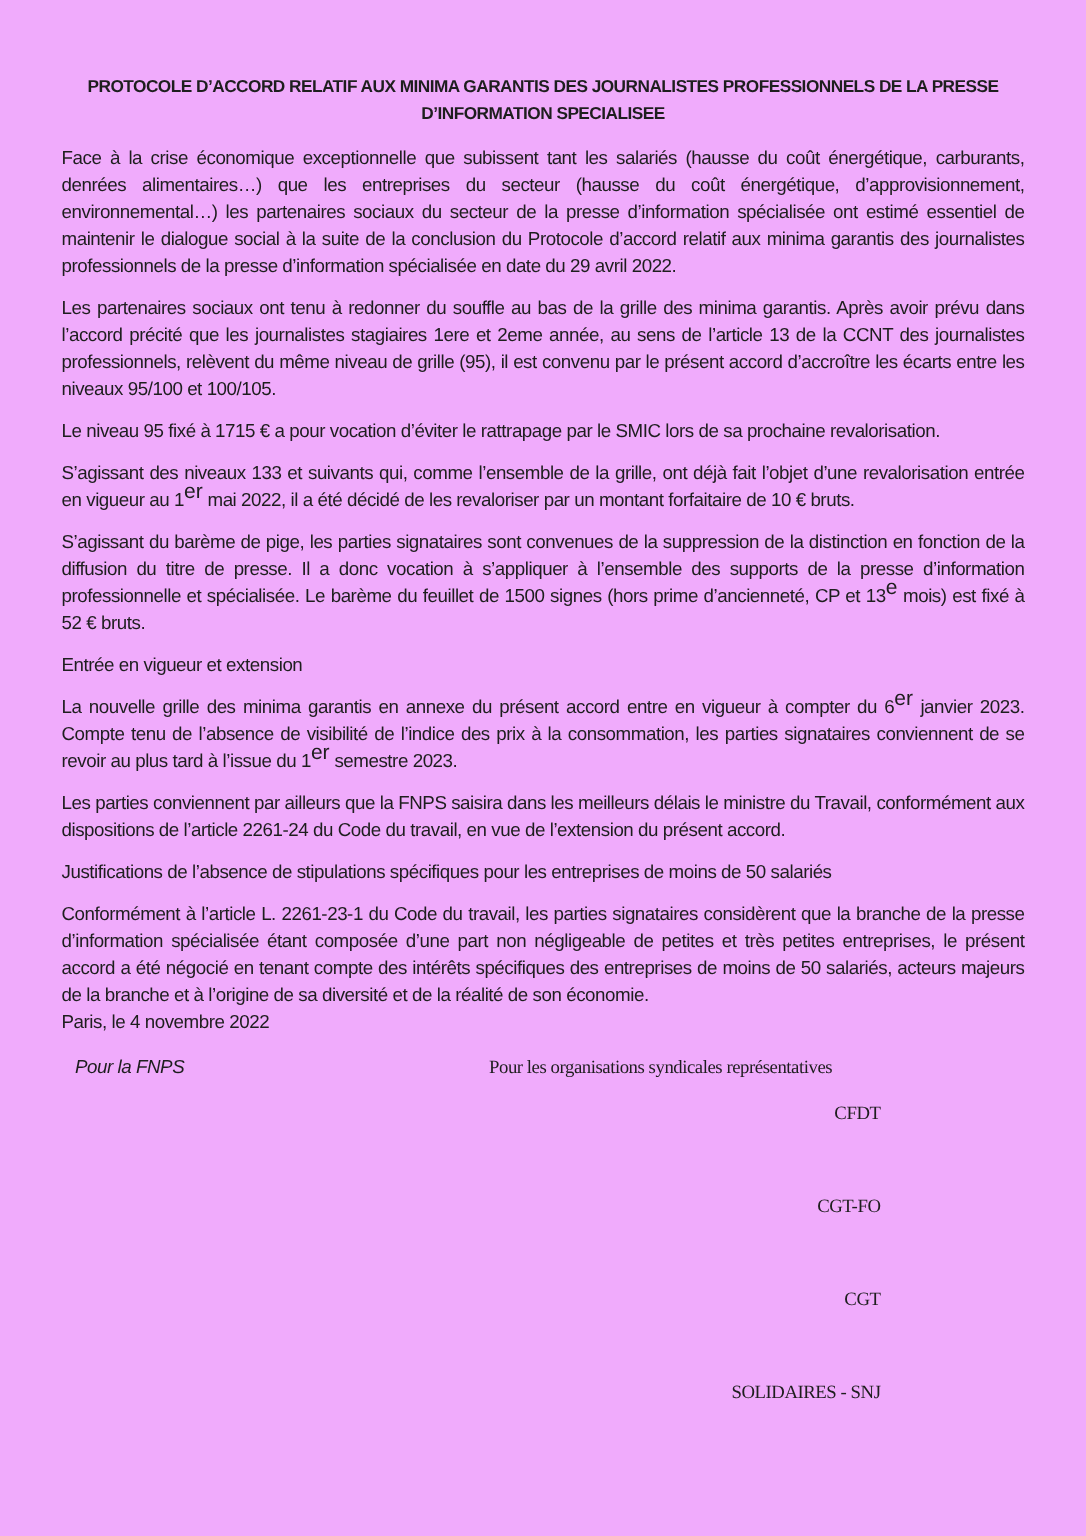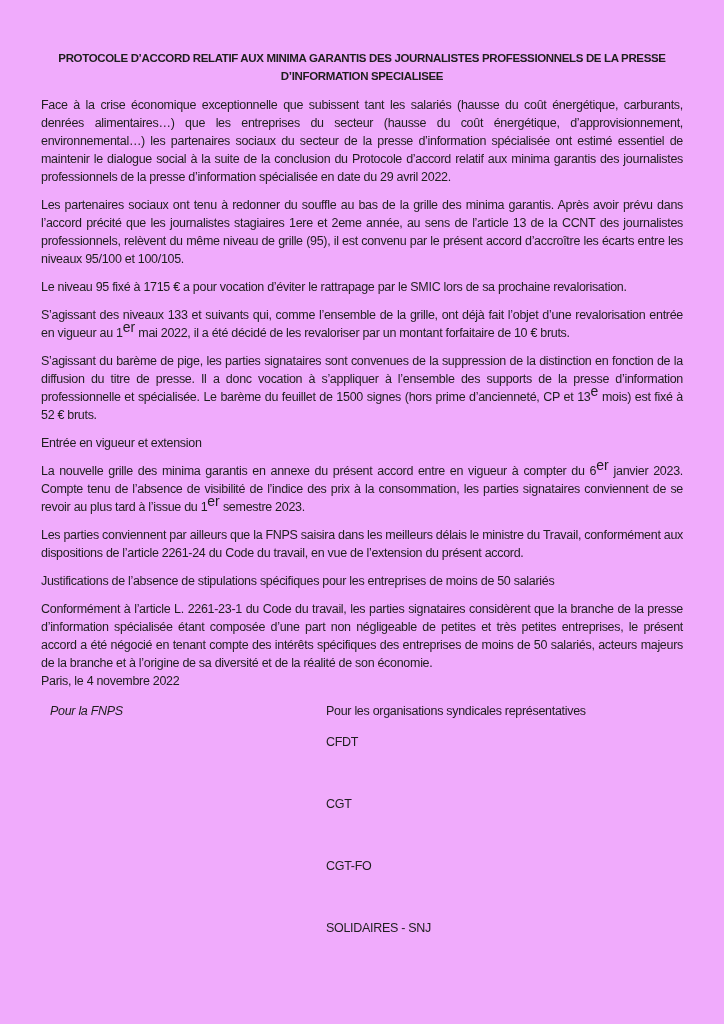--- a/index.html
+++ b/index.html
@@ -59,28 +59,29 @@
   .sig-left {
     flex: none;
     box-sizing: border-box;
     width: 285px;
     padding-left: 9px;
     font-style: italic;
   }
   .sig-right {
     flex: none;
     width: 261px;
+    font-family: Liberation Serif, serif;
   }
   .sig-header {
     margin: 0 0 13px 0;
     text-align: justify;
   }
   .sig-org {
     margin: 0 0 44px 0;
-    text-align: left;
+    text-align: right;
   }
 </style>
 </head>
 <body>
 
 <div class="page">
 
   <div class="title">
     <span class="title-line">PROTOCOLE D’ACCORD RELATIF AUX MINIMA GARANTIS DES JOURNALISTES PROFESSIONNELS DE LA PRESSE</span>
     <span class="title-line">D’INFORMATION SPECIALISEE</span>
@@ -106,19 +107,19 @@
 
   <p class="para no-gap">Conformément à l’article L. 2261-23-1 du Code du travail, les parties signataires considèrent que la branche de la presse d’information spécialisée étant composée d’une part non négligeable de petites et très petites entreprises, le présent accord a été négocié en tenant compte des intérêts spécifiques des entreprises de moins de 50 salariés, acteurs majeurs de la branche et à l’origine de sa diversité et de la réalité de son économie.</p>
 
   <p class="dateline">Paris, le 4 novembre 2022</p>
 
   <div class="sig-row">
     <div class="sig-left">Pour la FNPS</div>
     <div class="sig-right">
       <p class="sig-header">Pour les organisations syndicales représentatives</p>
       <p class="sig-org">CFDT</p>
+      <p class="sig-org">CGT-FO</p>
       <p class="sig-org">CGT</p>
-      <p class="sig-org">CGT-FO</p>
       <p class="sig-org">SOLIDAIRES - SNJ</p>
     </div>
   </div>
 
 </div>
 
 </body></html>

